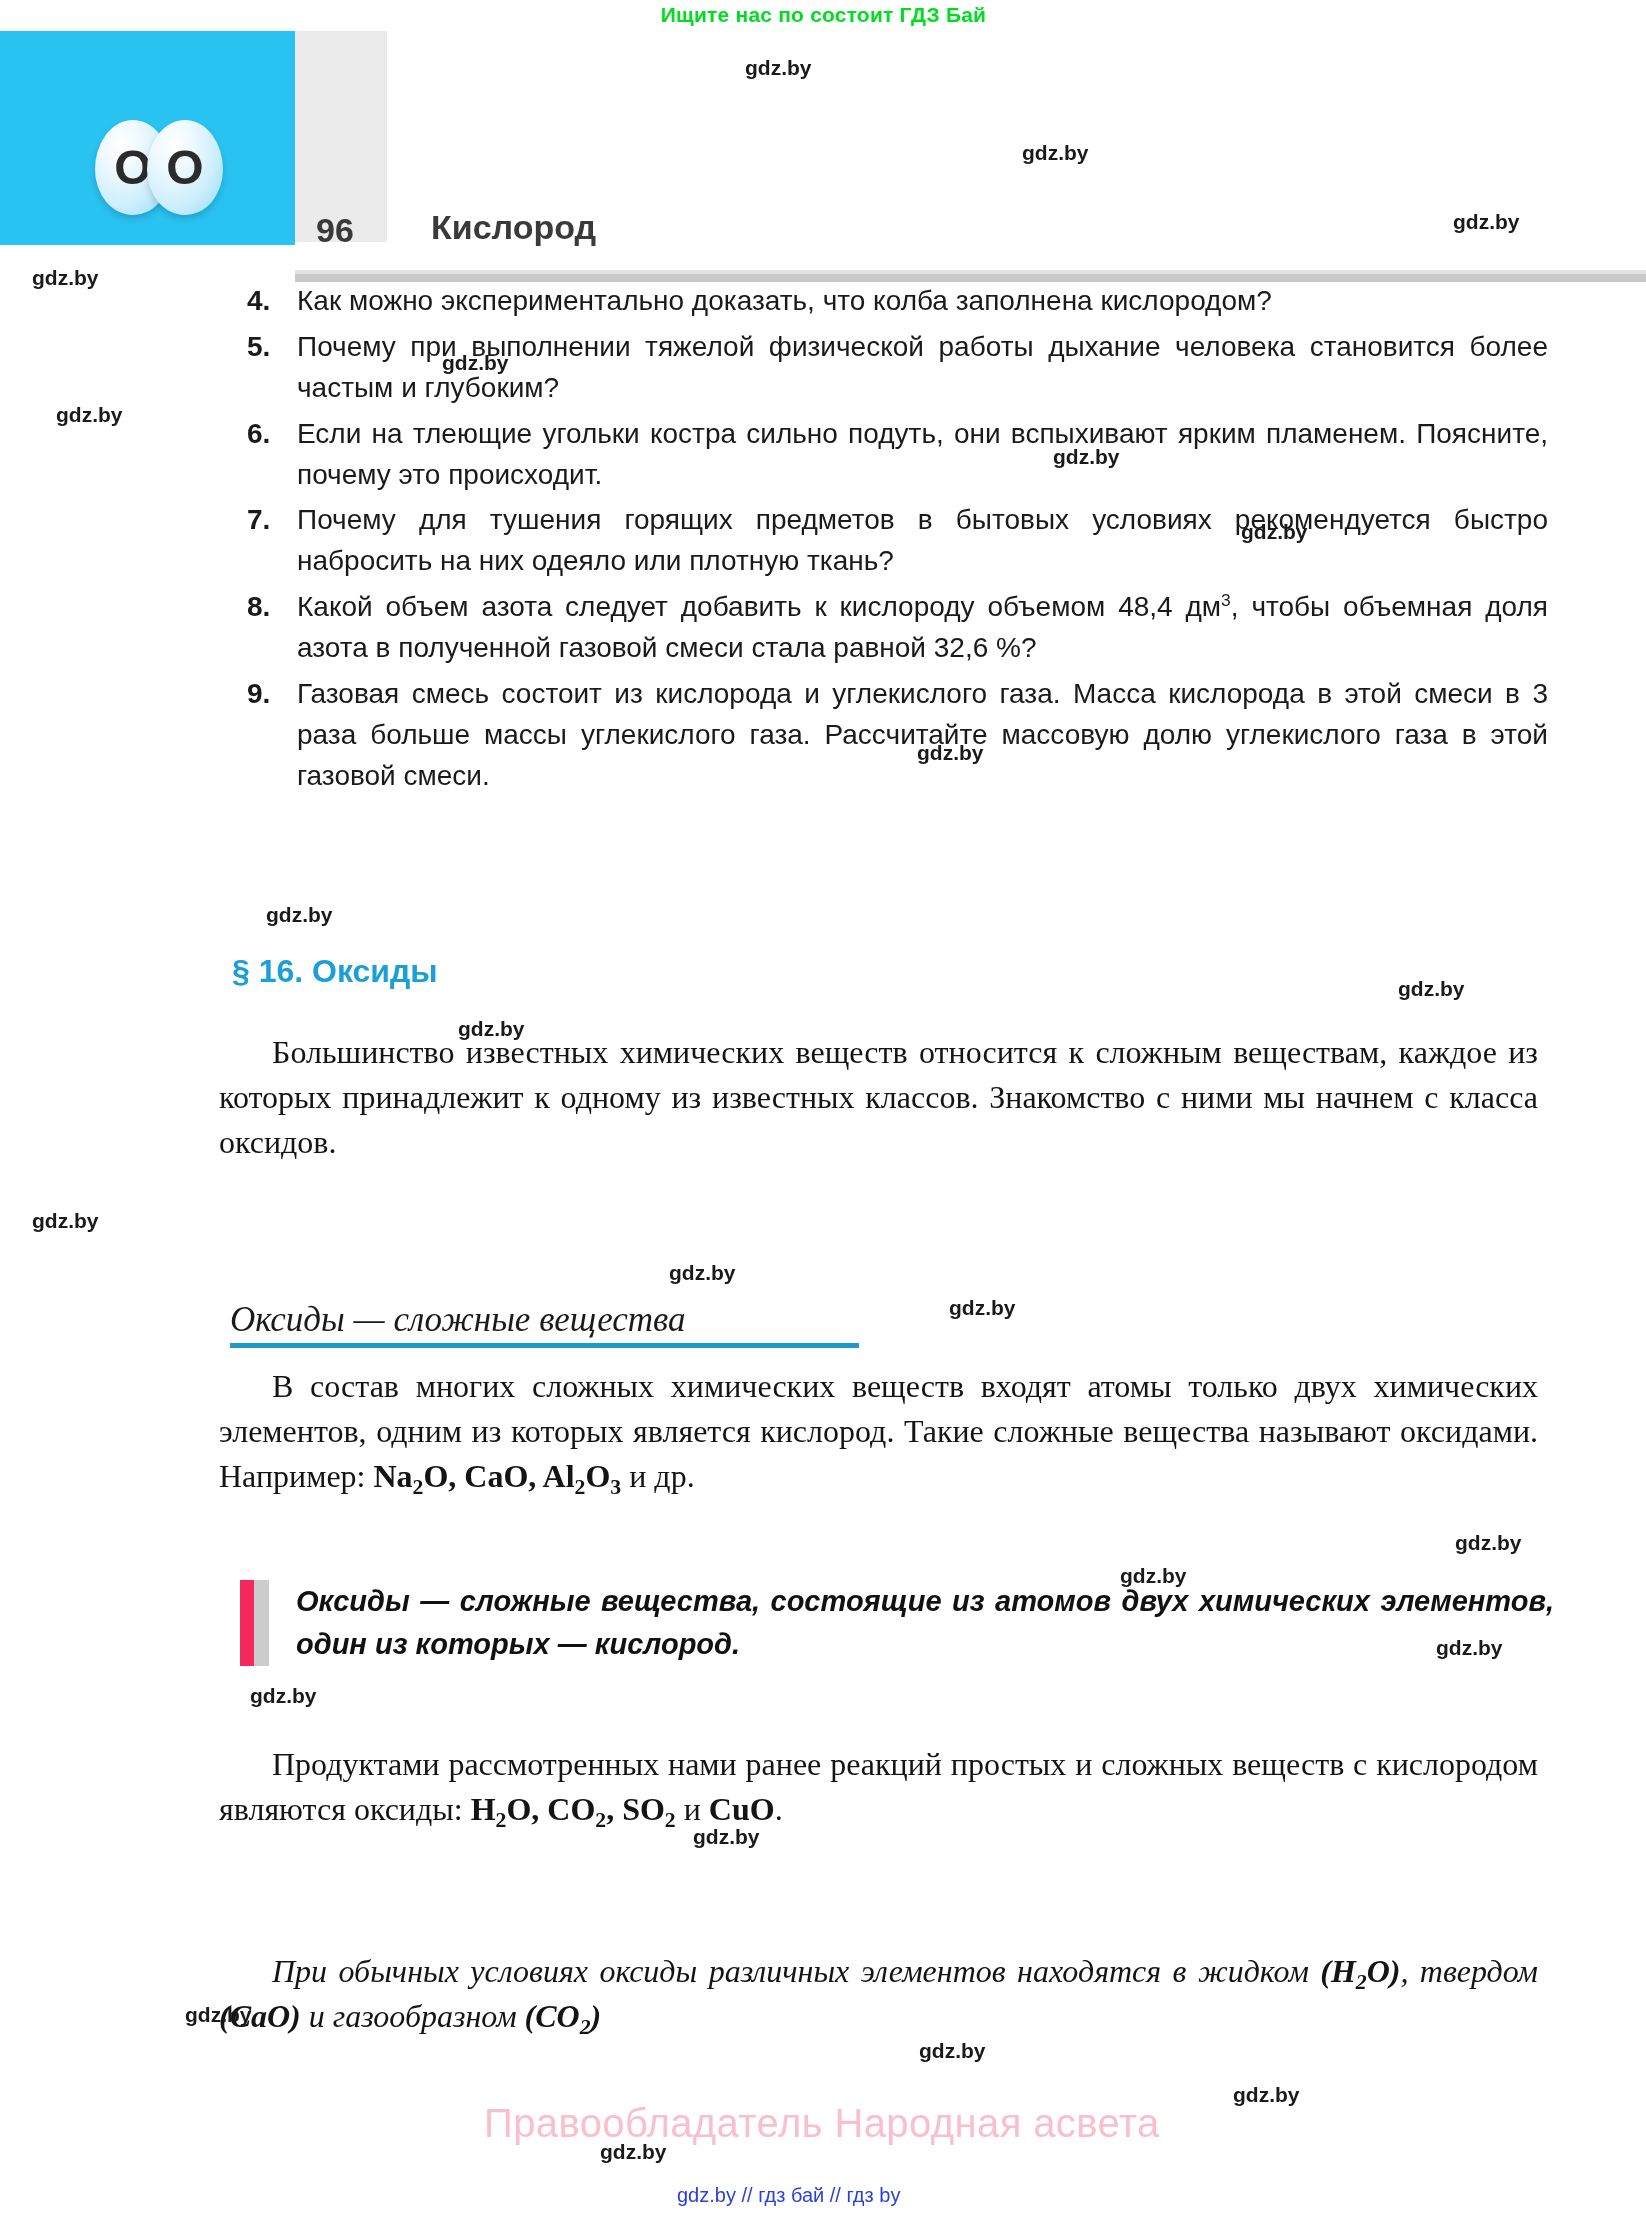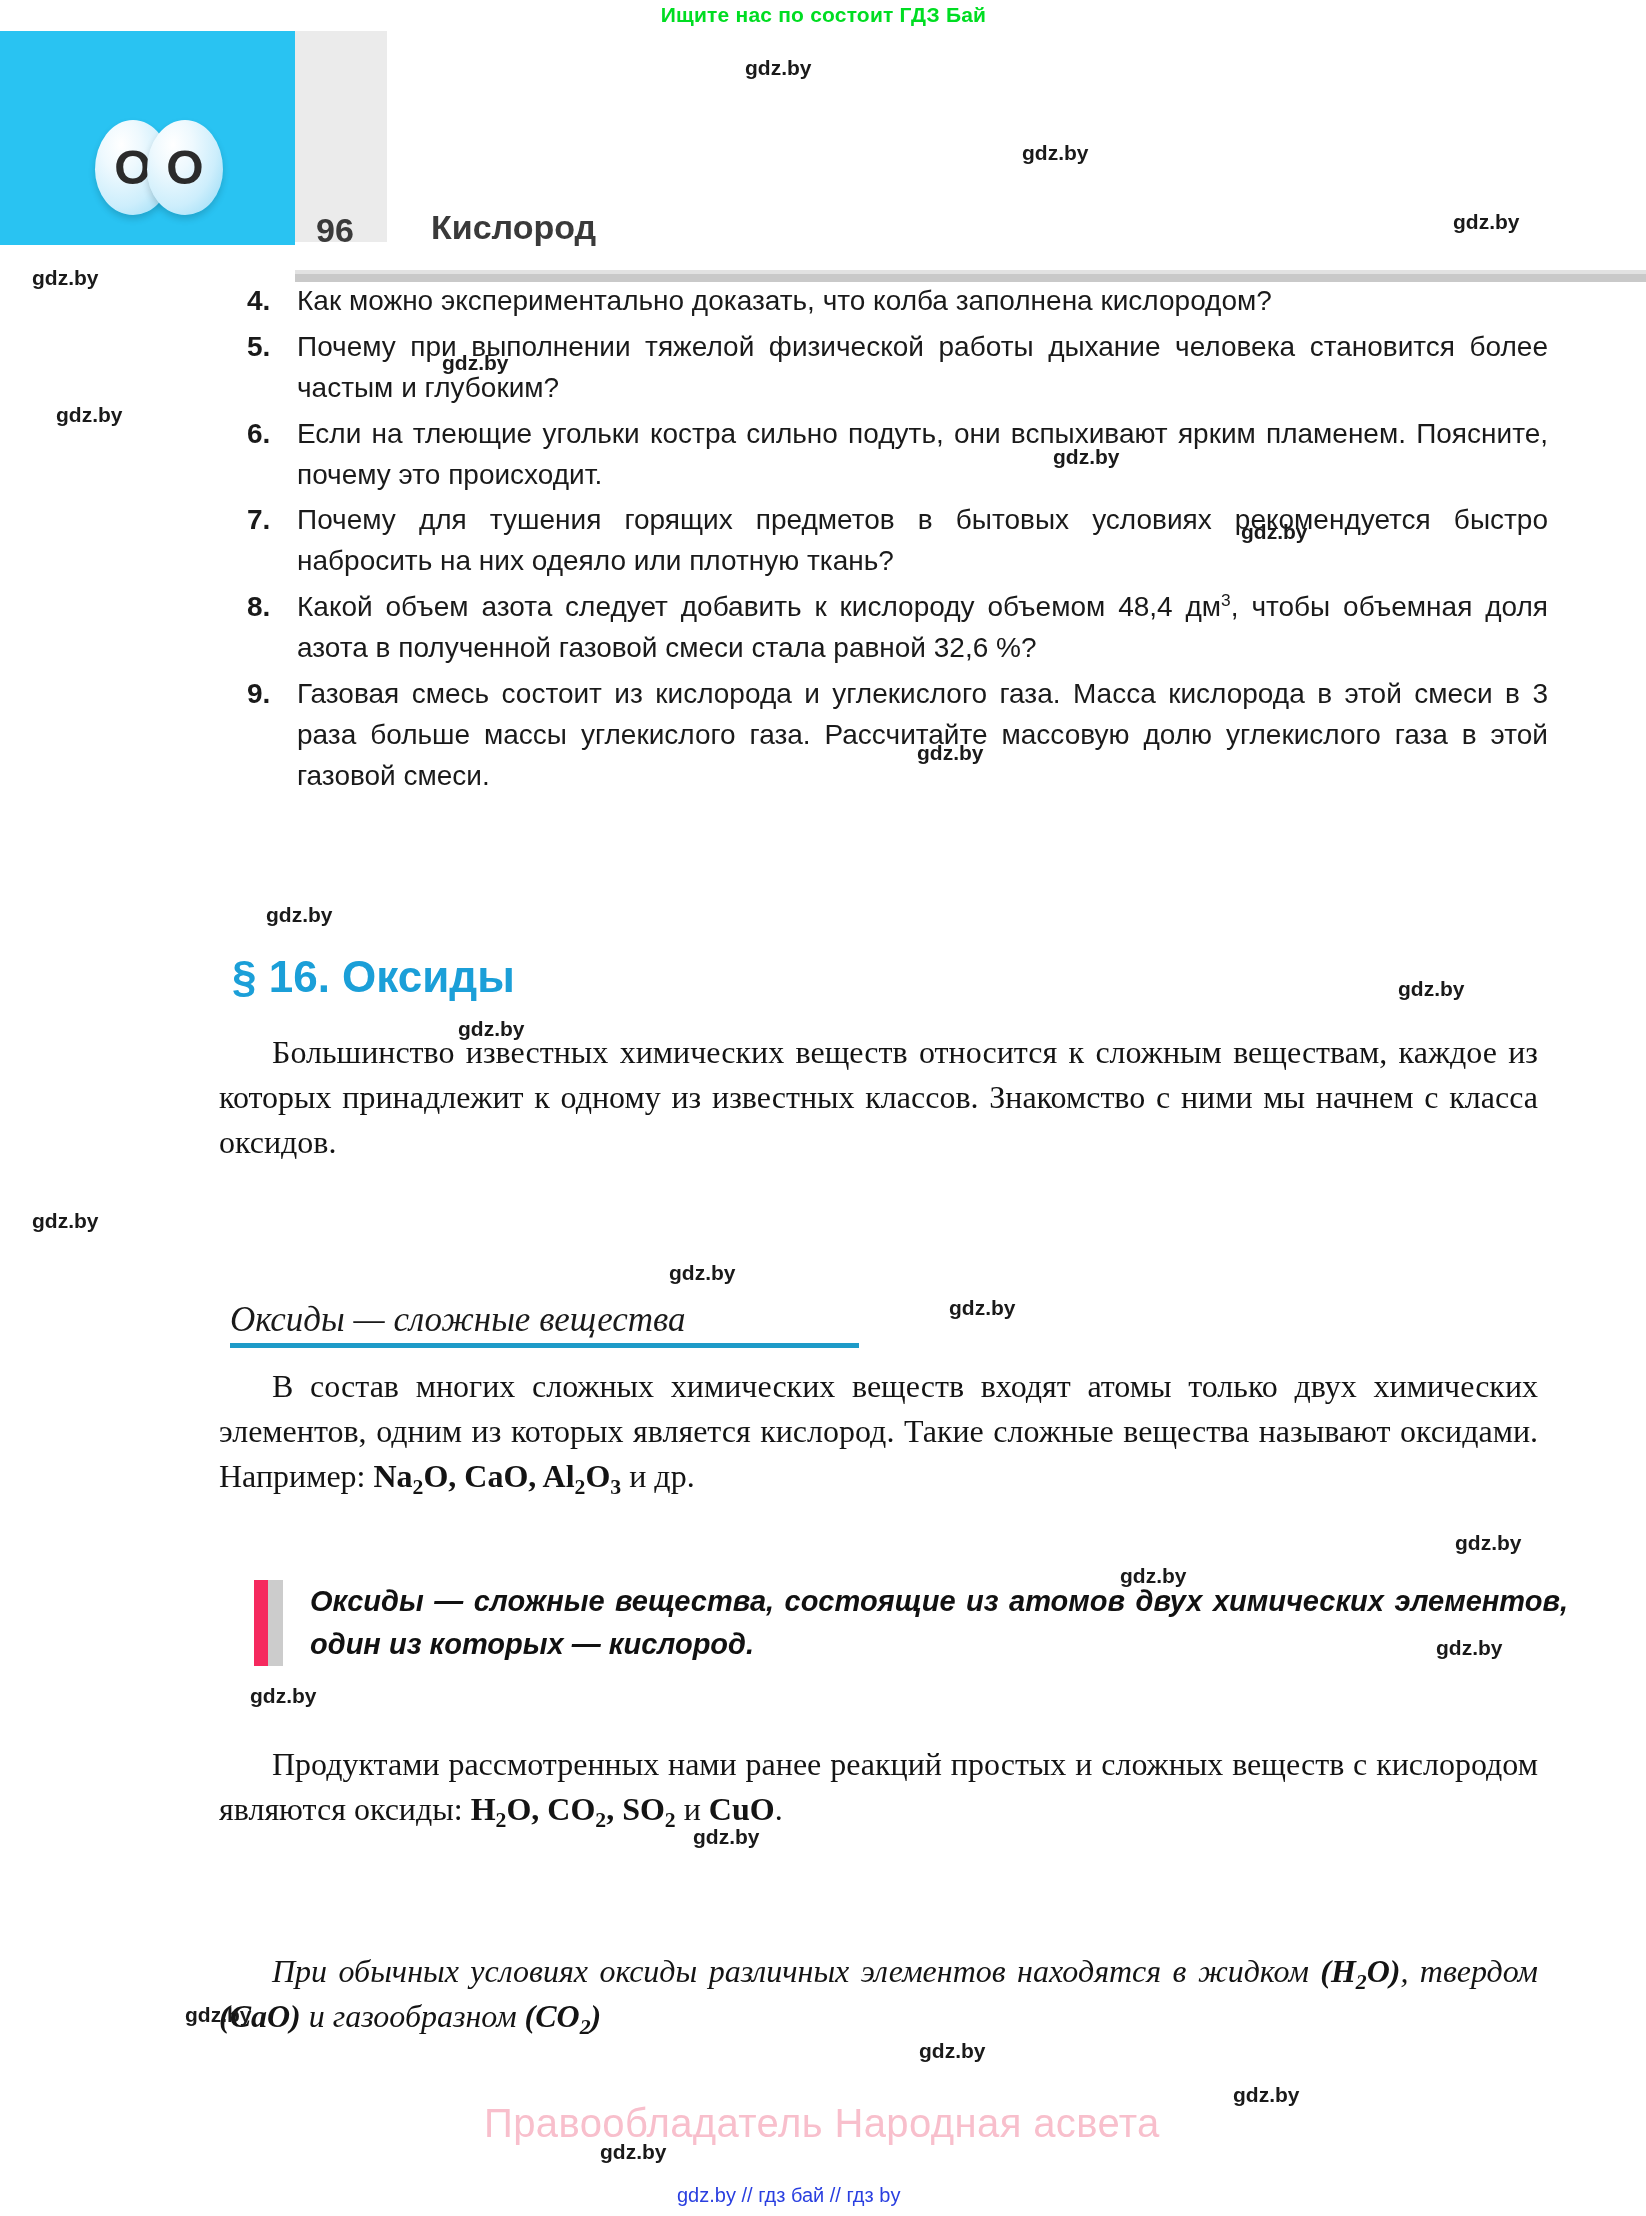--- a/index.html
+++ b/index.html
@@ -153,21 +153,21 @@
     vertical-align: super;
     line-height: 0;
   }
 
   
   .section-heading {
     position: absolute;
     left: 232px;
     top: 955px;
     font-family: "Liberation Sans", sans-serif;
-    font-size: 44px;
+    font-size: 32px;
     font-weight: 700;
     color: #1B9FD8;
     line-height: 1;
   }
 
   
   .body-par {
     position: absolute;
     font-family: "Liberation Serif", serif;
     font-size: 32px;
@@ -208,21 +208,21 @@
   .sub-heading-rule {
     margin-top: 3.2px;
     width: 629px;
     height: 5.6px;
     background: #1E9BC8;
   }
 
   
   .definition {
     position: absolute;
-    left: 254px;
+    left: 240px;
     top: 1580px;
     width: 1314px;
     display: flex;
   }
   .def-bar-red {
     width: 13.7px;
     background: #F5295E;
     flex: 0 0 auto;
   }
   .def-bar-gray {

